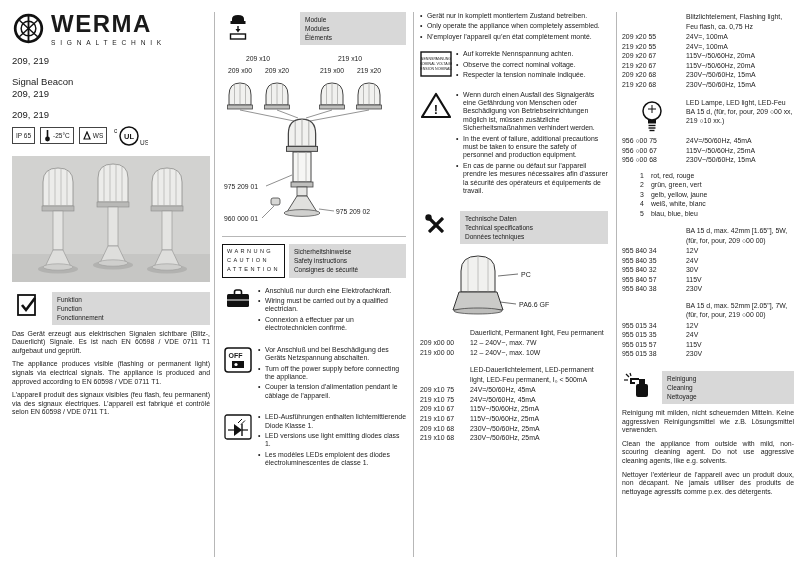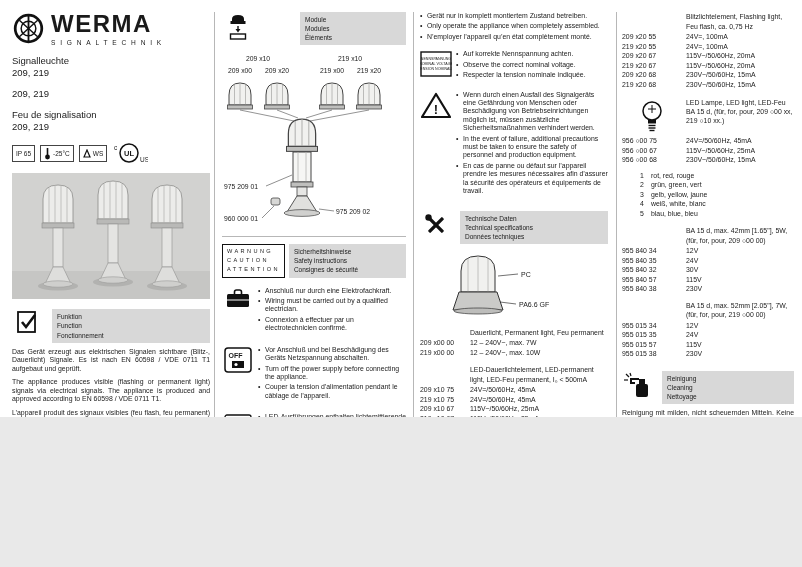--- a/index.html
+++ b/index.html
@@ -1,36 +1,36 @@
 <!DOCTYPE html>
 <html><head>
 <meta charset="utf-8">
 <style>
   * { margin:0; padding:0; box-sizing:border-box; }
   html,body { background:#e9e9e9; }
-  .page { position:relative; width:802px; height:417px; background:#ffffff; overflow:hidden;
+  .page { position:relative; width:802px; height:567px; background:#ffffff; overflow:hidden;
           font-family:"Liberation Sans","DejaVu Sans",sans-serif; color:#1a1a1a; }
   .vdiv { position:absolute; top:12px; height:545px; width:1px; background:#b7b7b7; }
   .col { position:absolute; top:12px; }
   .col1 { left:12px;  width:198px; }
   .col2 { left:222px; width:184px; }
   .col3 { left:420px; width:188px; }
   .col4 { left:622px; width:172px; }
 
   
   .logo-row { display:flex; align-items:flex-start; gap:6px; }
   .logo-mark { width:33px; height:33px; flex:0 0 33px; }
   .logo-name { font-size:24px; font-weight:bold; letter-spacing:1.5px; line-height:1; }
   .logo-sub  { font-size:6.6px; letter-spacing:4.8px; margin-top:3px; }
 
   .title-block { margin-top:9px; }
   .tb-h { font-size:10.5px; font-weight:bold; line-height:1.25; }
   .tb-l { font-size:9.5px; line-height:1.25; }
 
-  .cert-row { display:flex; align-items:center; gap:5px; margin-top:10px; }
+  .cert-row { display:flex; align-items:center; gap:5px; margin-top:4px; }
   .cert-box { border:1px solid #444; height:17px; display:flex; align-items:center;
               justify-content:center; gap:2px; padding:0 3px; font-size:6.5px; }
   .photo { display:block; margin-top:9px; width:198px; height:126px; }
 
   .sec-head { display:flex; align-items:flex-start; gap:8px; }
   .head-box { background:#d8d8d8; padding:3px 5px; font-size:6.5px; line-height:1.4; }
   .grow { flex:1; }
   .fixed106 { width:106px; margin-left:auto; }
 
   .isec-icon { flex:0 0 32px; display:flex; justify-content:center; padding-top:1px; }
@@ -88,28 +88,27 @@
         <line x1="8" y1="9" x2="28" y2="27" stroke="#111" stroke-width="1.6"></line>
         <line x1="28" y1="9" x2="8" y2="27" stroke="#111" stroke-width="1.6"></line>
       </svg>
       <div>
         <div class="logo-name">WERMA</div>
         <div class="logo-sub">SIGNALTECHNIK</div>
       </div>
     </div>
 
     <div class="title-block">
-      <div class="tb-l">Signalleuchte</div>
       <div class="tb-l">209, 219</div>
     </div>
     <div class="title-block">
+      <div class="tb-l">Signal Beacon</div>
       <div class="tb-l">209, 219</div>
     </div>
     <div class="title-block">
-      <div class="tb-l">Feu de signalisation</div>
       <div class="tb-l">209, 219</div>
     </div>
 
     <div class="cert-row">
       <div class="cert-box">
         <span>IP 65</span>
       </div>
       <div class="cert-box">
         <svg width="7" height="13" viewBox="0 0 7 13">
           <line x1="3.5" y1="1" x2="3.5" y2="8" stroke="#111" stroke-width="1.6"></line>

